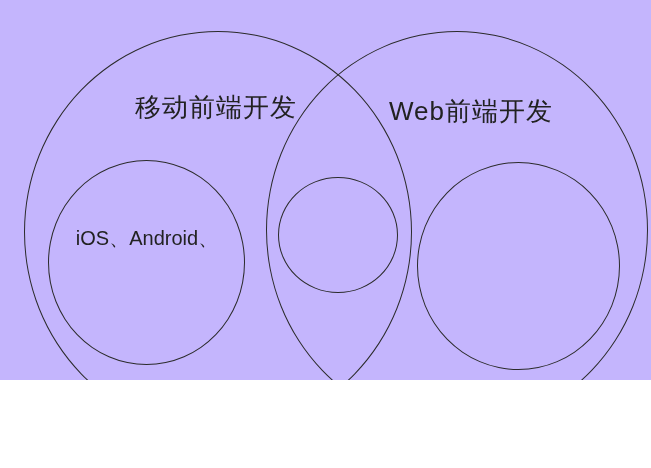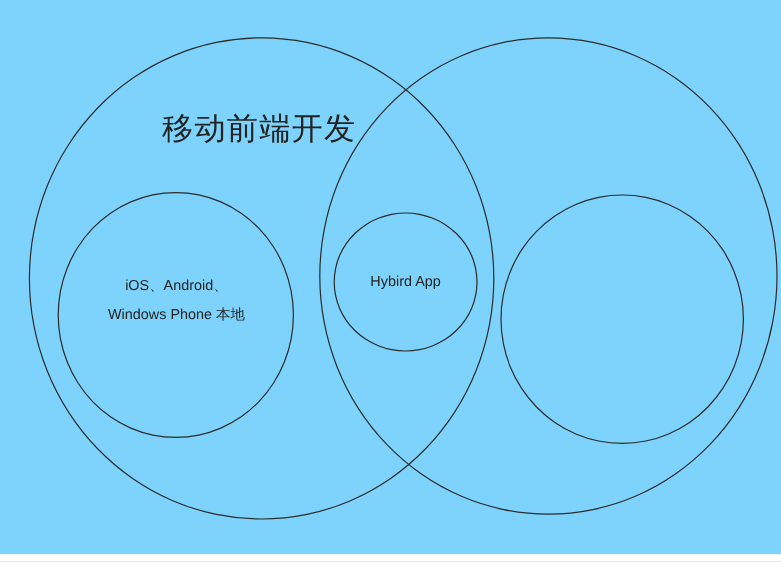--- a/index.html
+++ b/index.html
@@ -3,22 +3,22 @@
 <meta charset="utf-8">
 <style>
   html, body {
     margin: 0;
     padding: 0;
     background: #ffffff;
   }
   .stage {
     position: relative;
     width: 651px;
-    height: 462px;
-    background: #7dd3fc;
+    height: 380px;
+    background: #c4b5fd;
     overflow: hidden;
     font-family: "Liberation Sans", "DejaVu Sans", sans-serif;
     color: #222222;
   }
   .circle {
     position: absolute;
     border: 1px solid #2b2b2b;
     border-radius: 50%;
     background: transparent;
     box-sizing: border-box;
@@ -68,21 +68,21 @@
     left: 91px;
     top: 90px;
     width: 250px;
   }
   .title-web {
     left: 346px;
     top: 94px;
     width: 250px;
   }
   .small {
-    font-size: 12px;
+    font-size: 20px;
     line-height: 24px;
   }
   .label-native-sdk {
     left: 36px;
     top: 226px;
     width: 222px;
     white-space: normal;
   }
   .label-hybrid {
     left: 278px;
@@ -102,22 +102,21 @@
 
   <div class="circle circle-mobile-set"></div>
   <div class="circle circle-web-set"></div>
 
   <div class="circle circle-native-sdk"></div>
   <div class="circle circle-hybrid"></div>
   <div class="circle circle-webtech"></div>
 
   <div class="label title title-mobile">移动前端开发</div>
 
+  <div class="label title title-web">Web前端开发</div>
 
   <div class="label small label-native-sdk">
     <div>iOS、Android、</div>
-    <div>Windows Phone 本地</div>
   </div>
 
-  <div class="label small label-hybrid">Hybird App</div>
 
 
 </div>
 
 </body></html>

